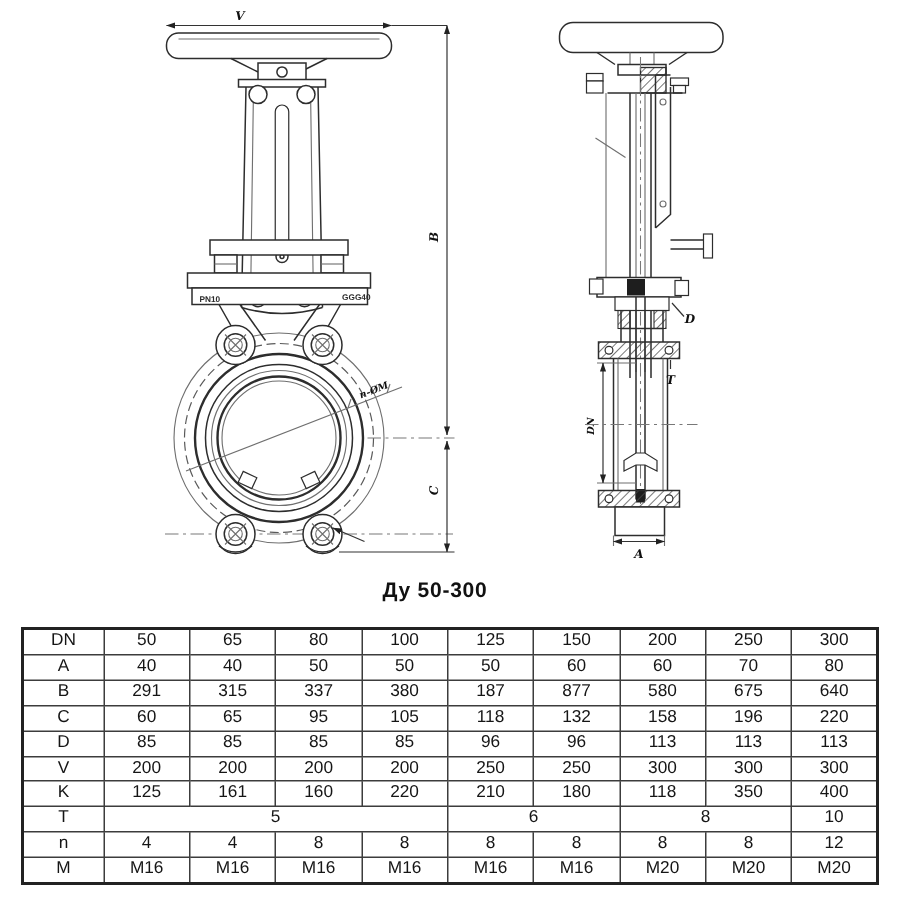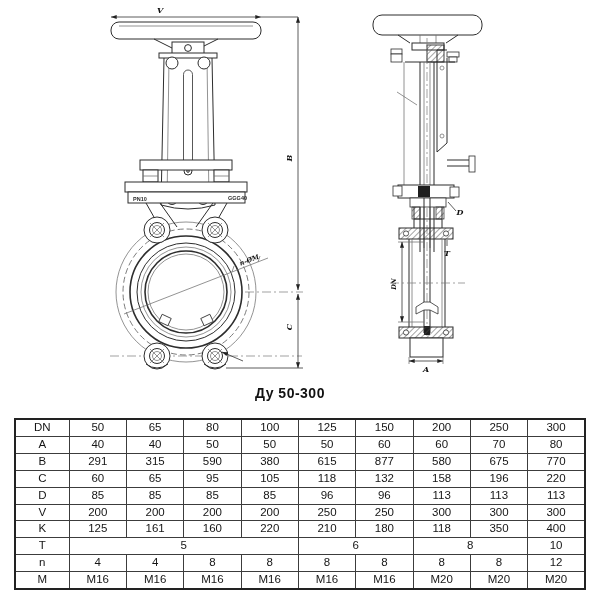--- a/index.html
+++ b/index.html
@@ -260,27 +260,27 @@
             <td>50</td>
             <td>60</td>
             <td>60</td>
             <td>70</td>
             <td>80</td>
           </tr>
           <tr>
             <td>B</td>
             <td>291</td>
             <td>315</td>
-            <td>590</td>
+            <td>337</td>
             <td>380</td>
-            <td>615</td>
+            <td>187</td>
             <td>877</td>
             <td>580</td>
             <td>675</td>
-            <td>770</td>
+            <td>640</td>
           </tr>
           <tr>
             <td>C</td>
             <td>60</td>
             <td>65</td>
             <td>95</td>
             <td>105</td>
             <td>118</td>
             <td>132</td>
             <td>158</td>

